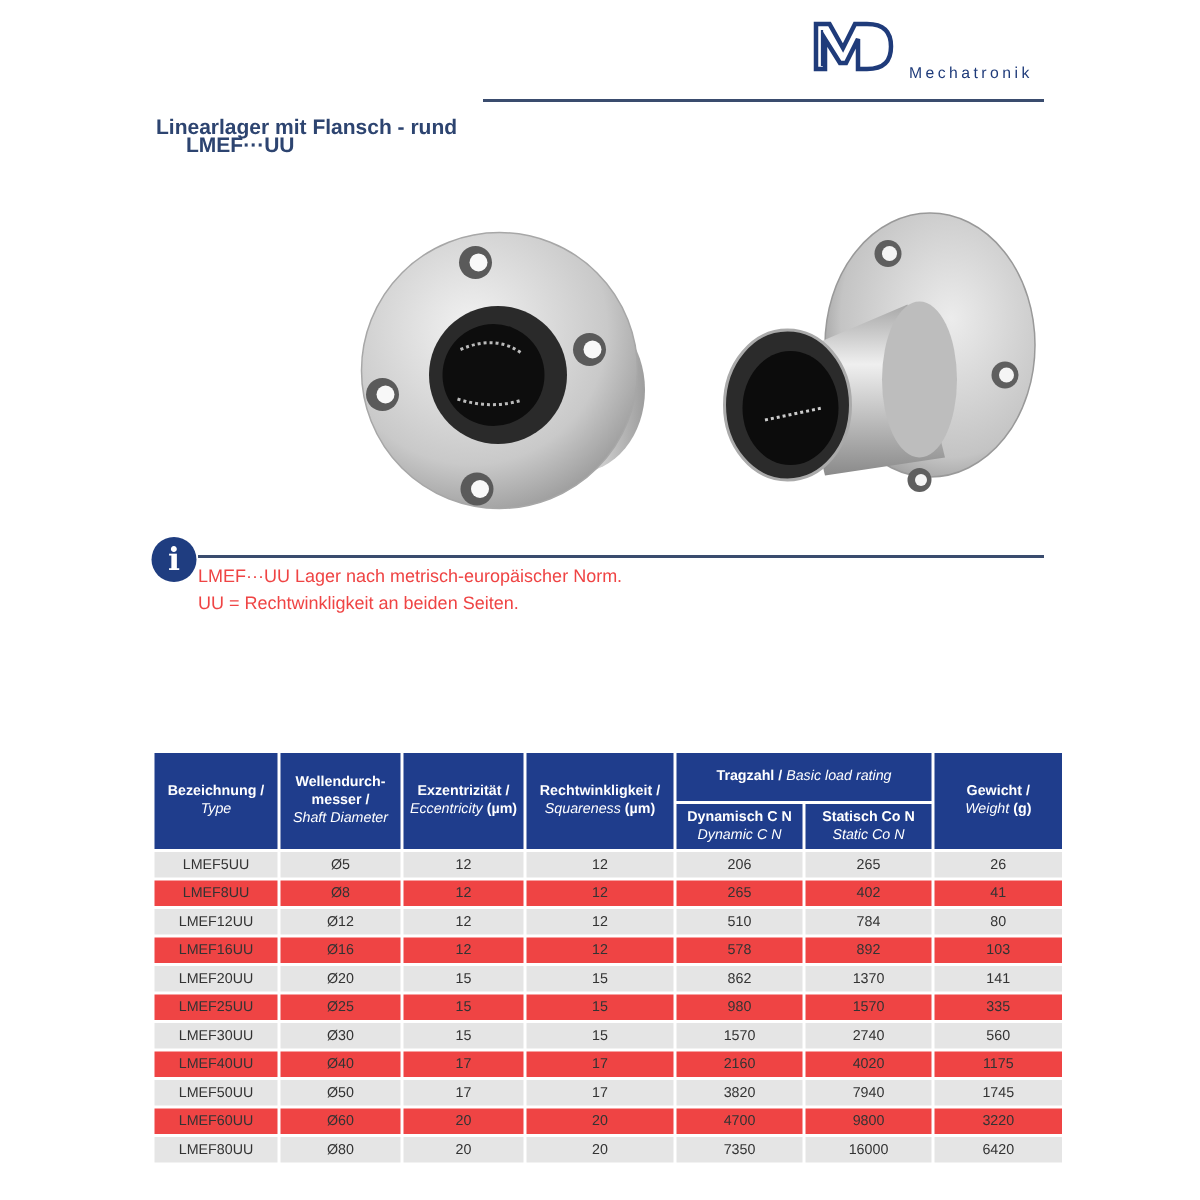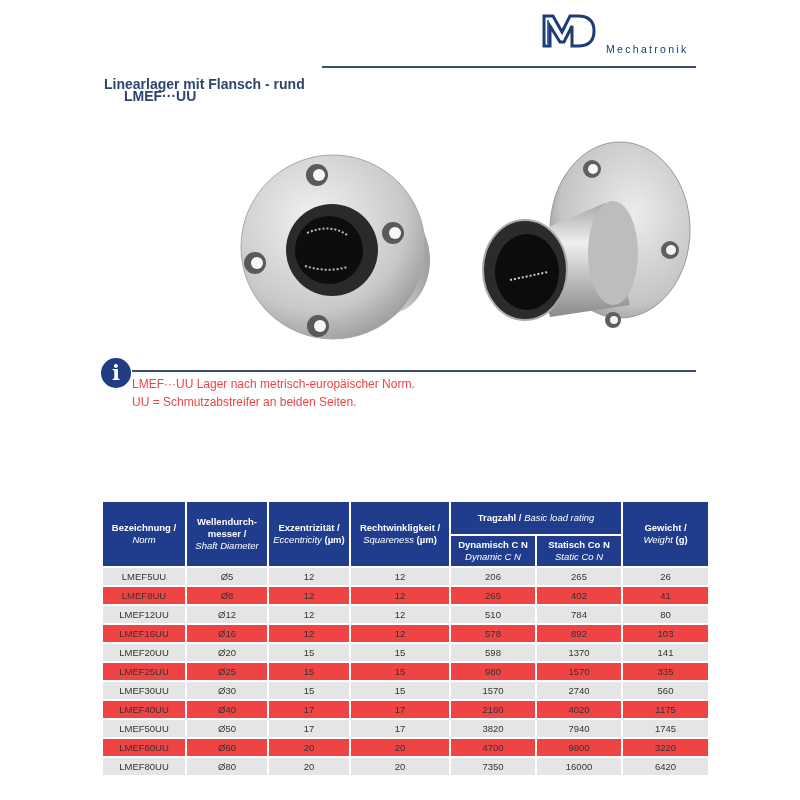--- a/index.html
+++ b/index.html
@@ -95,36 +95,36 @@
   <path d="M60 100 L135 68 L160 170 L80 182 Z" fill="url(#gBody2)"></path>
   <ellipse cx="143" cy="118" rx="25" ry="52" fill="#bdbdbd"></ellipse>
   <ellipse cx="55" cy="135" rx="42" ry="50" fill="#2b2b2b" stroke="#aaa" stroke-width="2"></ellipse>
   <ellipse cx="57" cy="137" rx="32" ry="38" fill="#0c0c0c"></ellipse>
   <path d="M40 145 L78 137" stroke="#ccc" stroke-width="2" stroke-dasharray="2 2"></path>
 </svg>
 
 <div class="info-icon">i</div>
 <div class="info-rule"></div>
 <div class="info-line" style="top:377px;">LMEF···UU Lager nach metrisch-europäischer Norm.</div>
-<div class="info-line" style="top:395px;">UU = Schmutzabstreifer an beiden Seiten.</div>
+<div class="info-line" style="top:395px;">UU = Rechtwinkligkeit an beiden Seiten.</div>
 
 <table class="spec">
   <colgroup>
     <col style="width:82px">
       <col style="width:80px">
       <col style="width:80px">
       <col style="width:98px">
       <col style="width:84px">
       <col style="width:84px">
       <col style="width:85px">
   </colgroup>
   <thead>
     <tr style="height:32px;">
       <th rowspan="2">
-        <span>Bezeichnung /</span><br><i>Norm</i>
+        <span>Bezeichnung /</span><br><i>Type</i>
       </th>
       <th rowspan="2">
         <span>Wellendurch-<br>messer /</span><br><i>Shaft Diameter</i>
       </th>
       <th rowspan="2">
         <span>Exzentrizität /</span><br><i>Eccentricity</i> <span>(µm)</span>
       </th>
       <th rowspan="2">
         <span>Rechtwinkligkeit /</span><br><i>Squareness</i> <span>(µm)</span>
       </th>
@@ -179,21 +179,21 @@
         <td>12</td>
         <td>578</td>
         <td>892</td>
         <td>103</td>
       </tr>
       <tr class="odd">
         <td>LMEF20UU</td>
         <td>Ø20</td>
         <td>15</td>
         <td>15</td>
-        <td>598</td>
+        <td>862</td>
         <td>1370</td>
         <td>141</td>
       </tr>
       <tr class="even">
         <td>LMEF25UU</td>
         <td>Ø25</td>
         <td>15</td>
         <td>15</td>
         <td>980</td>
         <td>1570</td>

